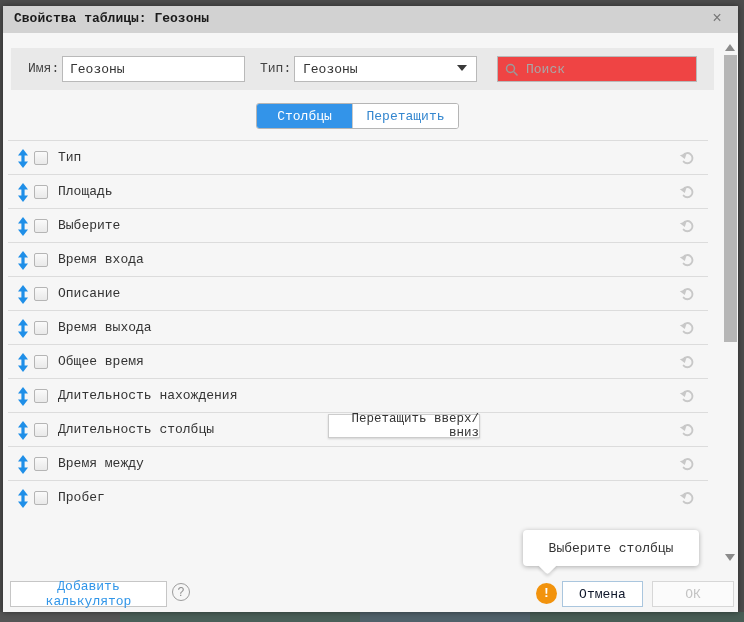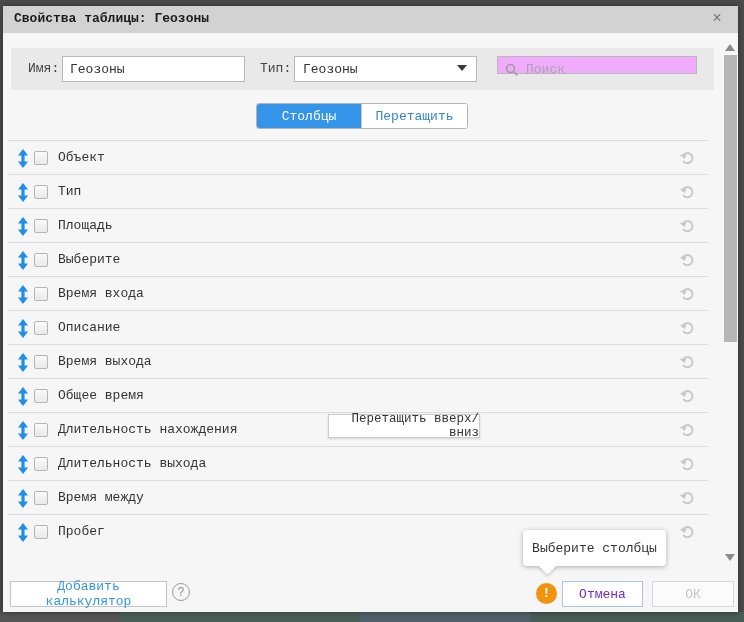--- a/index.html
+++ b/index.html
@@ -14,21 +14,21 @@
   .titlebar{position:absolute;left:0;top:0;width:100%;height:27px;background:#d2d2d2;}
   .titlebar .title{position:absolute;left:11px;top:5px;font-size:13px;font-weight:bold;color:#1b1b1b;}
   .close{position:absolute;right:12px;top:4px;width:18px;height:18px;color:#777;font-size:16px;line-height:18px;text-align:center;cursor:pointer;}
 
   .formband{position:absolute;left:8px;top:42px;width:703px;height:42px;background:#e9e9e9;}
   .flabel{position:absolute;top:13px;font-size:13px;color:#444;}
   .tinput{position:absolute;top:8px;height:26px;background:#fff;border:1px solid #b9b9b9;font-size:13px;color:#333;padding:0 7px;font-family:inherit;}
   .selectbox{position:absolute;top:8px;height:26px;background:#fff;border:1px solid #b9b9b9;font-size:13px;color:#333;}
   .selectbox .selval{position:absolute;left:8px;top:5px;}
   .selectbox .selarrow{position:absolute;right:9px;top:8px;width:0;height:0;border-left:5px solid transparent;border-right:5px solid transparent;border-top:6px solid #3a3a3a;}
-  .searchbox{position:absolute;top:8px;height:18px;background:#f0abfc;border:1px solid #b9b9b9;}
+  .searchbox{position:absolute;top:8px;height:26px;background:#ef4444;border:1px solid #b9b9b9;}
   .searchbox input{position:absolute;left:26px;top:1px;width:165px;height:22px;border:none;outline:none;font-size:13px;color:#333;font-family:inherit;background:transparent;}
   .searchbox input::placeholder{color:#a8a8a8;}
   .searchicon{position:absolute;left:7px;top:6px;}
 
   .tabs{position:absolute;left:253px;top:97px;height:26px;display:flex;border:1px solid #b5b5b5;border-radius:3px;background:#fff;overflow:hidden;}
   .tab{height:100%;display:flex;align-items:center;justify-content:center;font-size:13px;cursor:pointer;}
   .tab.active{background:#3394e9;color:#fff;}
   .tab.inactive{background:#fff;color:#3386cf;border-left:1px solid #c9c9c9;}
 
   .rows{position:absolute;left:5px;top:134px;width:700px;}
@@ -37,28 +37,28 @@
   .cb{position:absolute;left:26px;top:10px;width:14px;height:14px;border:1px solid #b5b5b5;border-radius:2px;background:linear-gradient(#fafafa,#e9e9e9);}
   .rowlabel{position:absolute;left:50px;top:9px;font-size:13px;color:#333;}
   .undo{position:absolute;right:12px;top:9px;}
 
   .scrollbar{position:absolute;left:720px;top:34px;width:15px;height:532px;}
   .sb-up{position:absolute;left:2px;top:4px;width:0;height:0;border-left:5px solid transparent;border-right:5px solid transparent;border-bottom:7px solid #8b8b8b;}
   .sb-thumb{position:absolute;left:1px;top:15px;width:13px;height:287px;background:#b6b6b6;}
   .sb-down{position:absolute;left:2px;top:514px;width:0;height:0;border-left:5px solid transparent;border-right:5px solid transparent;border-top:7px solid #8b8b8b;}
 
   .tooltip-plain{position:absolute;left:325px;top:408px;width:152px;height:24px;background:#fff;border:1px solid #ccc;box-shadow:0 1px 2px rgba(0,0,0,.15);font-size:12.5px;color:#333;display:flex;align-items:center;justify-content:center;text-align:right;}
-  .tooltip-bubble{position:absolute;left:520px;top:524px;width:143px;height:36px;background:#fff;border-radius:4px;box-shadow:0 1px 5px rgba(0,0,0,.3);font-size:13px;color:#333;display:flex;align-items:center;justify-content:center;z-index:5;}
+  .tooltip-bubble{position:absolute;left:520px;top:524px;width:176px;height:36px;background:#fff;border-radius:4px;box-shadow:0 1px 5px rgba(0,0,0,.3);font-size:13px;color:#333;display:flex;align-items:center;justify-content:center;z-index:5;}
   .tooltip-bubble .tail{position:absolute;left:18px;bottom:-6px;width:13px;height:13px;background:#fff;transform:rotate(45deg);box-shadow:2px 2px 3px rgba(0,0,0,.12);border-radius:0 0 3px 0;}
 
   .footer-btn{position:absolute;height:26px;background:#fff;border:1px solid #c6c6c6;border-radius:0;font-size:13px;display:flex;align-items:center;justify-content:center;cursor:pointer;font-family:inherit;}
   .btn-addcalc{left:7px;top:575px;width:157px;color:#3095e8;}
   .help{position:absolute;left:169px;top:577px;width:18px;height:18px;border:1.5px solid #9c9c9c;border-radius:50%;color:#8d8d8d;font-size:12px;line-height:18px;text-align:center;}
   .warn{position:absolute;left:533px;top:577px;width:21px;height:21px;background:#f2930d;border-radius:50%;color:#fff;font-weight:bold;font-size:13px;line-height:21px;text-align:center;z-index:6;}
-  .btn-cancel{left:559px;top:575px;width:81px;color:#6d28d9;border-color:#aac6de;}
+  .btn-cancel{left:559px;top:575px;width:81px;color:#0f172a;border-color:#aac6de;}
   .btn-ok{left:649px;top:575px;width:82px;color:#c3c3c3;background:#fbfbfb;border-color:#d7d7d7;cursor:default;}
 </style>
 </head>
 <body>
 
 <div class="stage">
   <div class="bg-strip">
     <div class="bg-seg" style="left:120px;width:240px;background:#4a5f58;"></div>
     <div class="bg-seg" style="left:360px;width:170px;background:#50616a;"></div>
     <div class="bg-seg" style="left:530px;width:214px;background:#485d55;"></div>
@@ -82,39 +82,26 @@
       <div class="searchbox" style="left:486px;width:200px;">
         <svg class="searchicon" width="14" height="14" viewBox="0 0 14 14">
           <circle cx="5.5" cy="5.5" r="4" fill="none" stroke="#9a9a9a" stroke-width="1.5"></circle>
           <line x1="8.8" y1="8.8" x2="12.5" y2="12.5" stroke="#9a9a9a" stroke-width="1.5"></line>
         </svg>
         <input placeholder="Поиск" style="">
       </div>
     </div>
 
     <div class="tabs">
-      <div class="tab active" style="width:104px;">Столбцы</div>
+      <div class="tab active" style="width:95px;">Столбцы</div>
       <div class="tab inactive" style="width:106px;">Перетащить</div>
     </div>
 
     <div class="rows">
 
-    <div class="row">
-          <svg class="dragicon" width="12" height="19" viewBox="0 0 12 19">
-            <polygon points="6,0 11,6.5 1,6.5" fill="#1f8fe8"></polygon>
-            <rect x="4.4" y="5.5" width="3.2" height="8" fill="#1f8fe8"></rect>
-            <polygon points="6,19 11,12.5 1,12.5" fill="#1f8fe8"></polygon>
-          </svg>
-          <span class="cb"></span>
-          <span class="rowlabel">Объект</span>
-          <svg class="undo" width="17" height="17" viewBox="0 0 17 17">
-            <path d="M4.2 5.2 A 5.1 5.1 0 1 1 4.6 11.6" fill="none" stroke="#c8c8c8" stroke-width="1.9" stroke-linecap="round"></path>
-            <polygon points="0.8,5.3 7.6,3.4 5.8,9.0" fill="#c8c8c8"></polygon>
-          </svg>
-        </div>
         <div class="row">
           <svg class="dragicon" width="12" height="19" viewBox="0 0 12 19">
             <polygon points="6,0 11,6.5 1,6.5" fill="#1f8fe8"></polygon>
             <rect x="4.4" y="5.5" width="3.2" height="8" fill="#1f8fe8"></rect>
             <polygon points="6,19 11,12.5 1,12.5" fill="#1f8fe8"></polygon>
           </svg>
           <span class="cb"></span>
           <span class="rowlabel">Тип</span>
           <svg class="undo" width="17" height="17" viewBox="0 0 17 17">
             <path d="M4.2 5.2 A 5.1 5.1 0 1 1 4.6 11.6" fill="none" stroke="#c8c8c8" stroke-width="1.9" stroke-linecap="round"></path>
@@ -212,21 +199,21 @@
             <polygon points="0.8,5.3 7.6,3.4 5.8,9.0" fill="#c8c8c8"></polygon>
           </svg>
         </div>
         <div class="row">
           <svg class="dragicon" width="12" height="19" viewBox="0 0 12 19">
             <polygon points="6,0 11,6.5 1,6.5" fill="#1f8fe8"></polygon>
             <rect x="4.4" y="5.5" width="3.2" height="8" fill="#1f8fe8"></rect>
             <polygon points="6,19 11,12.5 1,12.5" fill="#1f8fe8"></polygon>
           </svg>
           <span class="cb"></span>
-          <span class="rowlabel">Длительность выхода</span>
+          <span class="rowlabel">Длительность столбцы</span>
           <svg class="undo" width="17" height="17" viewBox="0 0 17 17">
             <path d="M4.2 5.2 A 5.1 5.1 0 1 1 4.6 11.6" fill="none" stroke="#c8c8c8" stroke-width="1.9" stroke-linecap="round"></path>
             <polygon points="0.8,5.3 7.6,3.4 5.8,9.0" fill="#c8c8c8"></polygon>
           </svg>
         </div>
         <div class="row">
           <svg class="dragicon" width="12" height="19" viewBox="0 0 12 19">
             <polygon points="6,0 11,6.5 1,6.5" fill="#1f8fe8"></polygon>
             <rect x="4.4" y="5.5" width="3.2" height="8" fill="#1f8fe8"></rect>
             <polygon points="6,19 11,12.5 1,12.5" fill="#1f8fe8"></polygon>

